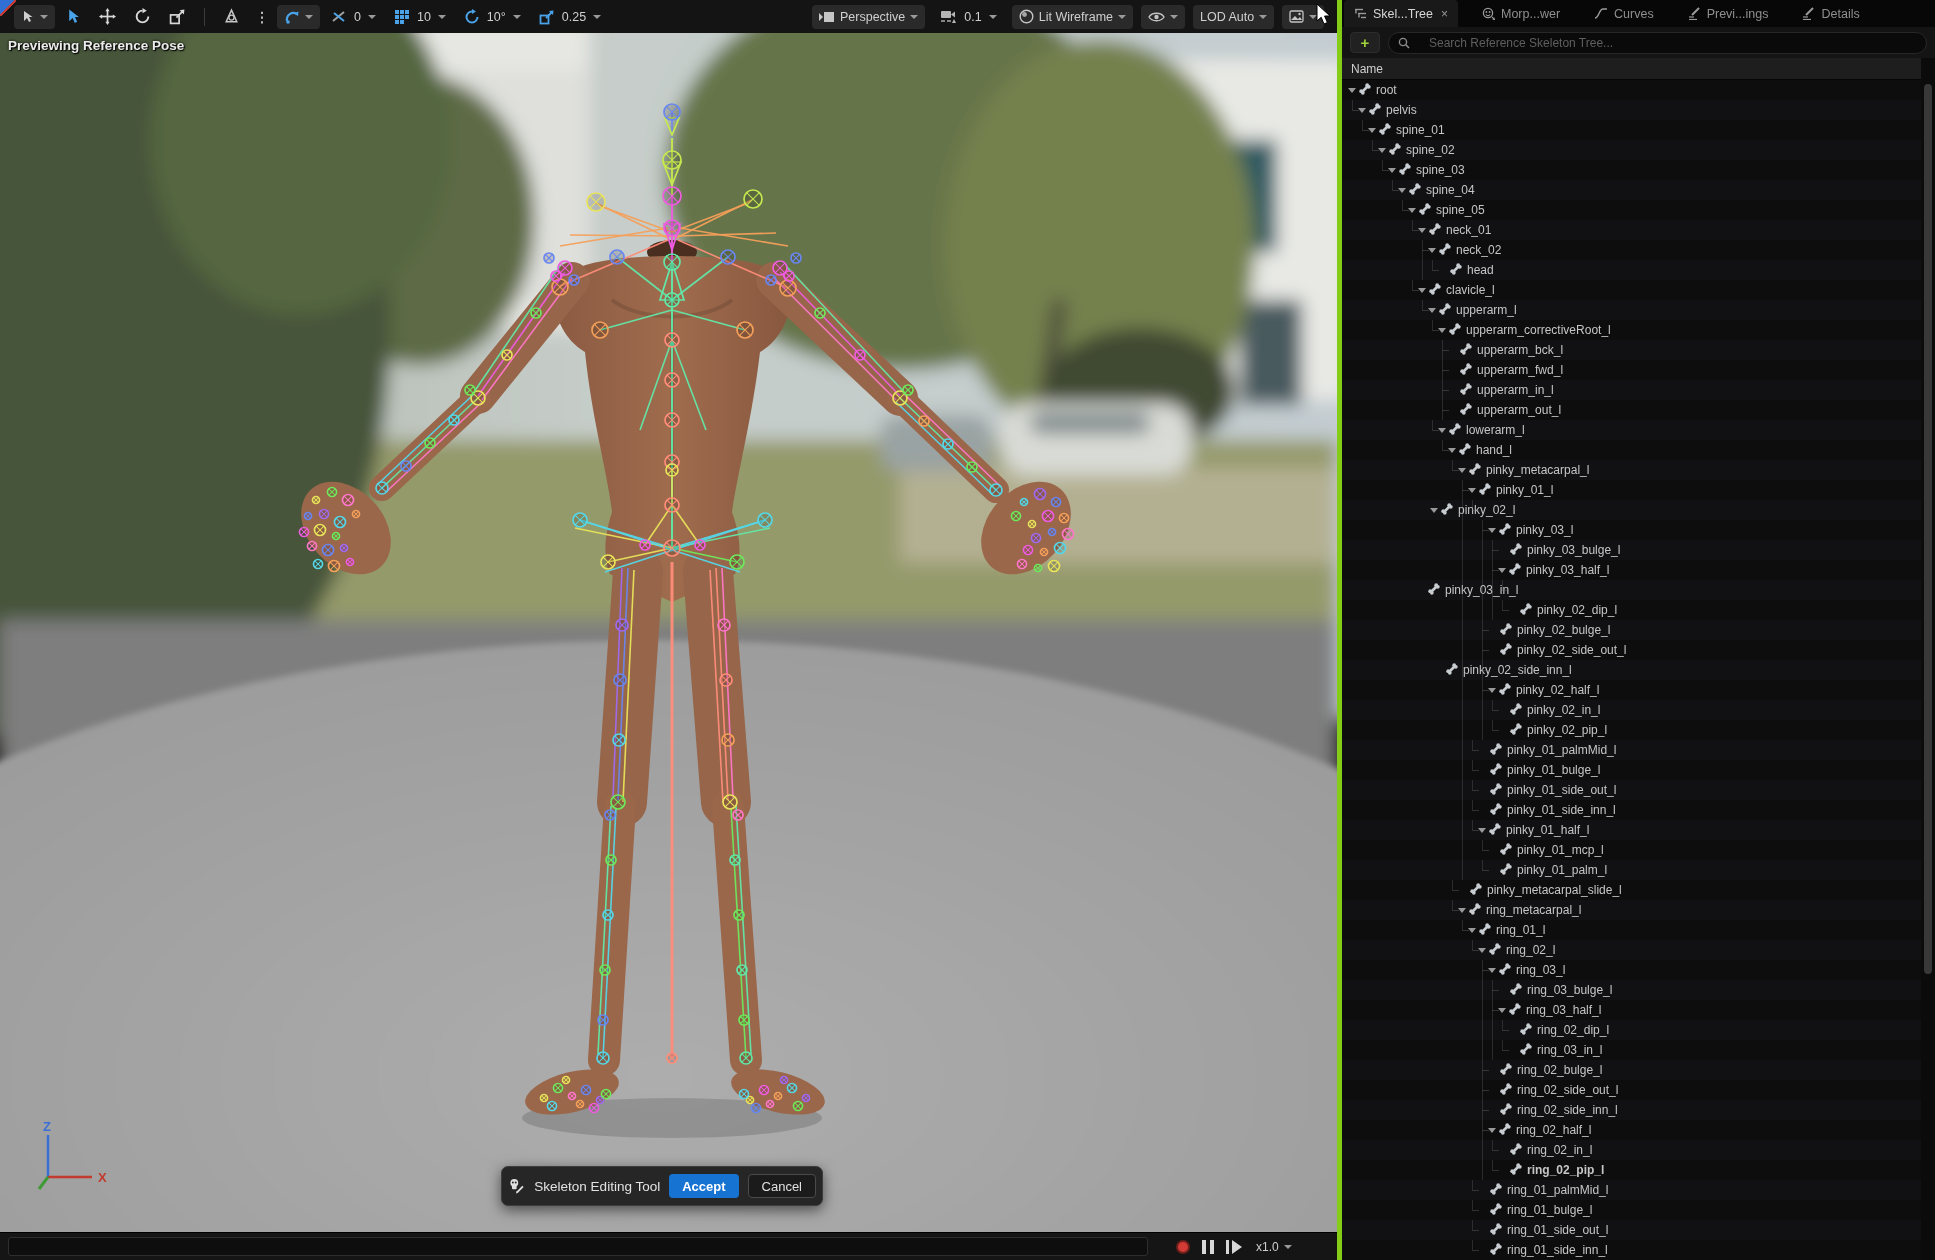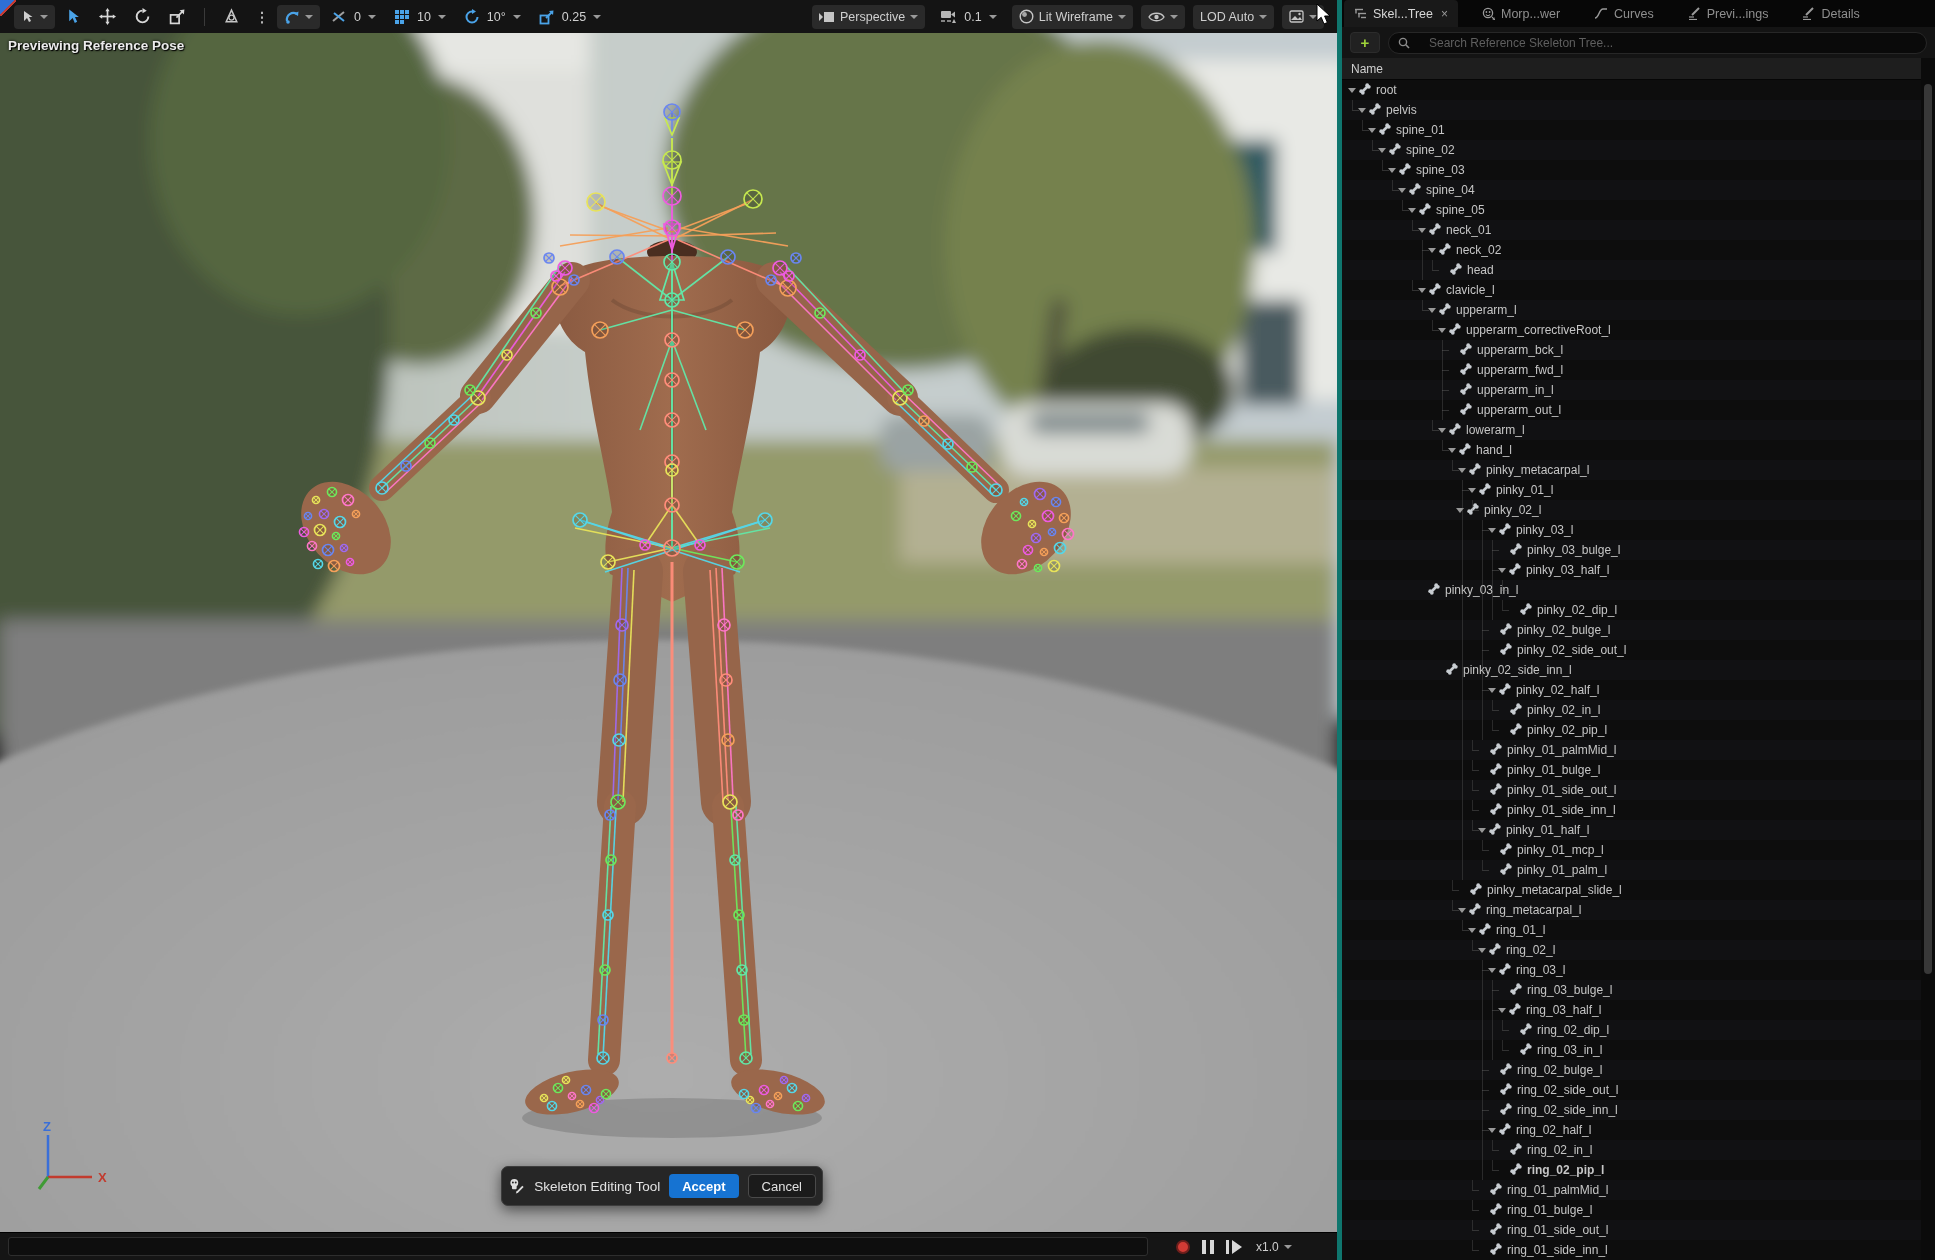--- a/index.html
+++ b/index.html
@@ -44,21 +44,21 @@
   #pause-btn span{width:4px;height:14px;background:#d8d8d8;}
   #step-btn{position:absolute;left:1226px;top:7px;width:16px;height:14px;}
   #step-btn .bar{position:absolute;left:0;top:0;width:3px;height:14px;background:#d8d8d8;}
   #step-btn .tri{position:absolute;left:6px;top:0;width:0;height:0;border-top:7px solid transparent;border-bottom:7px solid transparent;border-left:10px solid #d8d8d8;}
   #speed-ctl{position:absolute;left:1256px;top:7px;display:flex;align-items:center;gap:5px;color:#cfcfcf;font-size:12px;}
 
   
   #mouse-cursor{position:absolute;left:1316px;top:4px;z-index:99;}
 
   
-  #panel{position:absolute;left:1337px;top:0;width:598px;height:1260px;background:#0f0f0f;border-left:5px solid #0f766e;}
+  #panel{position:absolute;left:1337px;top:0;width:598px;height:1260px;background:#0f0f0f;border-left:5px solid #84cc16;}
   #tabbar{position:absolute;left:0;top:0;width:100%;height:27px;background:#070707;display:flex;align-items:stretch;}
   .tab{display:flex;align-items:center;gap:6px;padding:0 10px;font-size:12.5px;color:#8f8f8f;cursor:pointer;}
   .tab.active{background:#191919;color:#d6d6d6;border-radius:4px 4px 0 0;margin-left:2px;}
   .tab .close-x{color:#9a9a9a;font-size:12px;margin-left:2px;}
   .tab + .tab{margin-left:14px;}
 
   #panel-toolbar{position:absolute;left:0;top:27px;width:100%;height:31px;display:flex;align-items:center;padding:0 8px;gap:8px;background:#141414;}
   #add-btn{width:30px;height:21px;background:#212121;border:1px solid #2c2c2c;border-radius:4px;color:#9fd43a;font-size:15px;font-weight:bold;
     display:flex;align-items:center;justify-content:center;cursor:pointer;line-height:1;}
   #search-wrap{flex:1;height:22px;background:#0a0a0a;border:1px solid #272727;border-radius:11px;display:flex;align-items:center;padding:0 9px;gap:17px;}
@@ -1141,21 +1141,21 @@
           <span class="arrow"></span>
           <span class="bicon"><svg width="14" height="14" viewBox="0 0 14 14">
               <line x1="4" y1="10" x2="10" y2="4" stroke="#c8cdd2" stroke-width="2.6"></line>
               <circle cx="3.2" cy="9.2" r="1.9" fill="#c8cdd2"></circle>
               <circle cx="4.8" cy="10.8" r="1.9" fill="#c8cdd2"></circle>
               <circle cx="9.2" cy="3.2" r="1.9" fill="#c8cdd2"></circle>
               <circle cx="10.8" cy="4.8" r="1.9" fill="#c8cdd2"></circle>
             </svg></span>
           <span>pinky_01_l</span>
         </div>
-        <div class="trow alt" style="padding-left: 114px;">
+        <div class="trow alt" style="padding-left: 88px;">
           <span class="guide" style="left: 120px;"></span>
           <span class="guide-h" style="left: 130px;"></span>
           <span class="guide-v-half" style="left: 130px;"></span>
           <span class="arrow"></span>
           <span class="bicon"><svg width="14" height="14" viewBox="0 0 14 14">
               <line x1="4" y1="10" x2="10" y2="4" stroke="#c8cdd2" stroke-width="2.6"></line>
               <circle cx="3.2" cy="9.2" r="1.9" fill="#c8cdd2"></circle>
               <circle cx="4.8" cy="10.8" r="1.9" fill="#c8cdd2"></circle>
               <circle cx="9.2" cy="3.2" r="1.9" fill="#c8cdd2"></circle>
               <circle cx="10.8" cy="4.8" r="1.9" fill="#c8cdd2"></circle>

